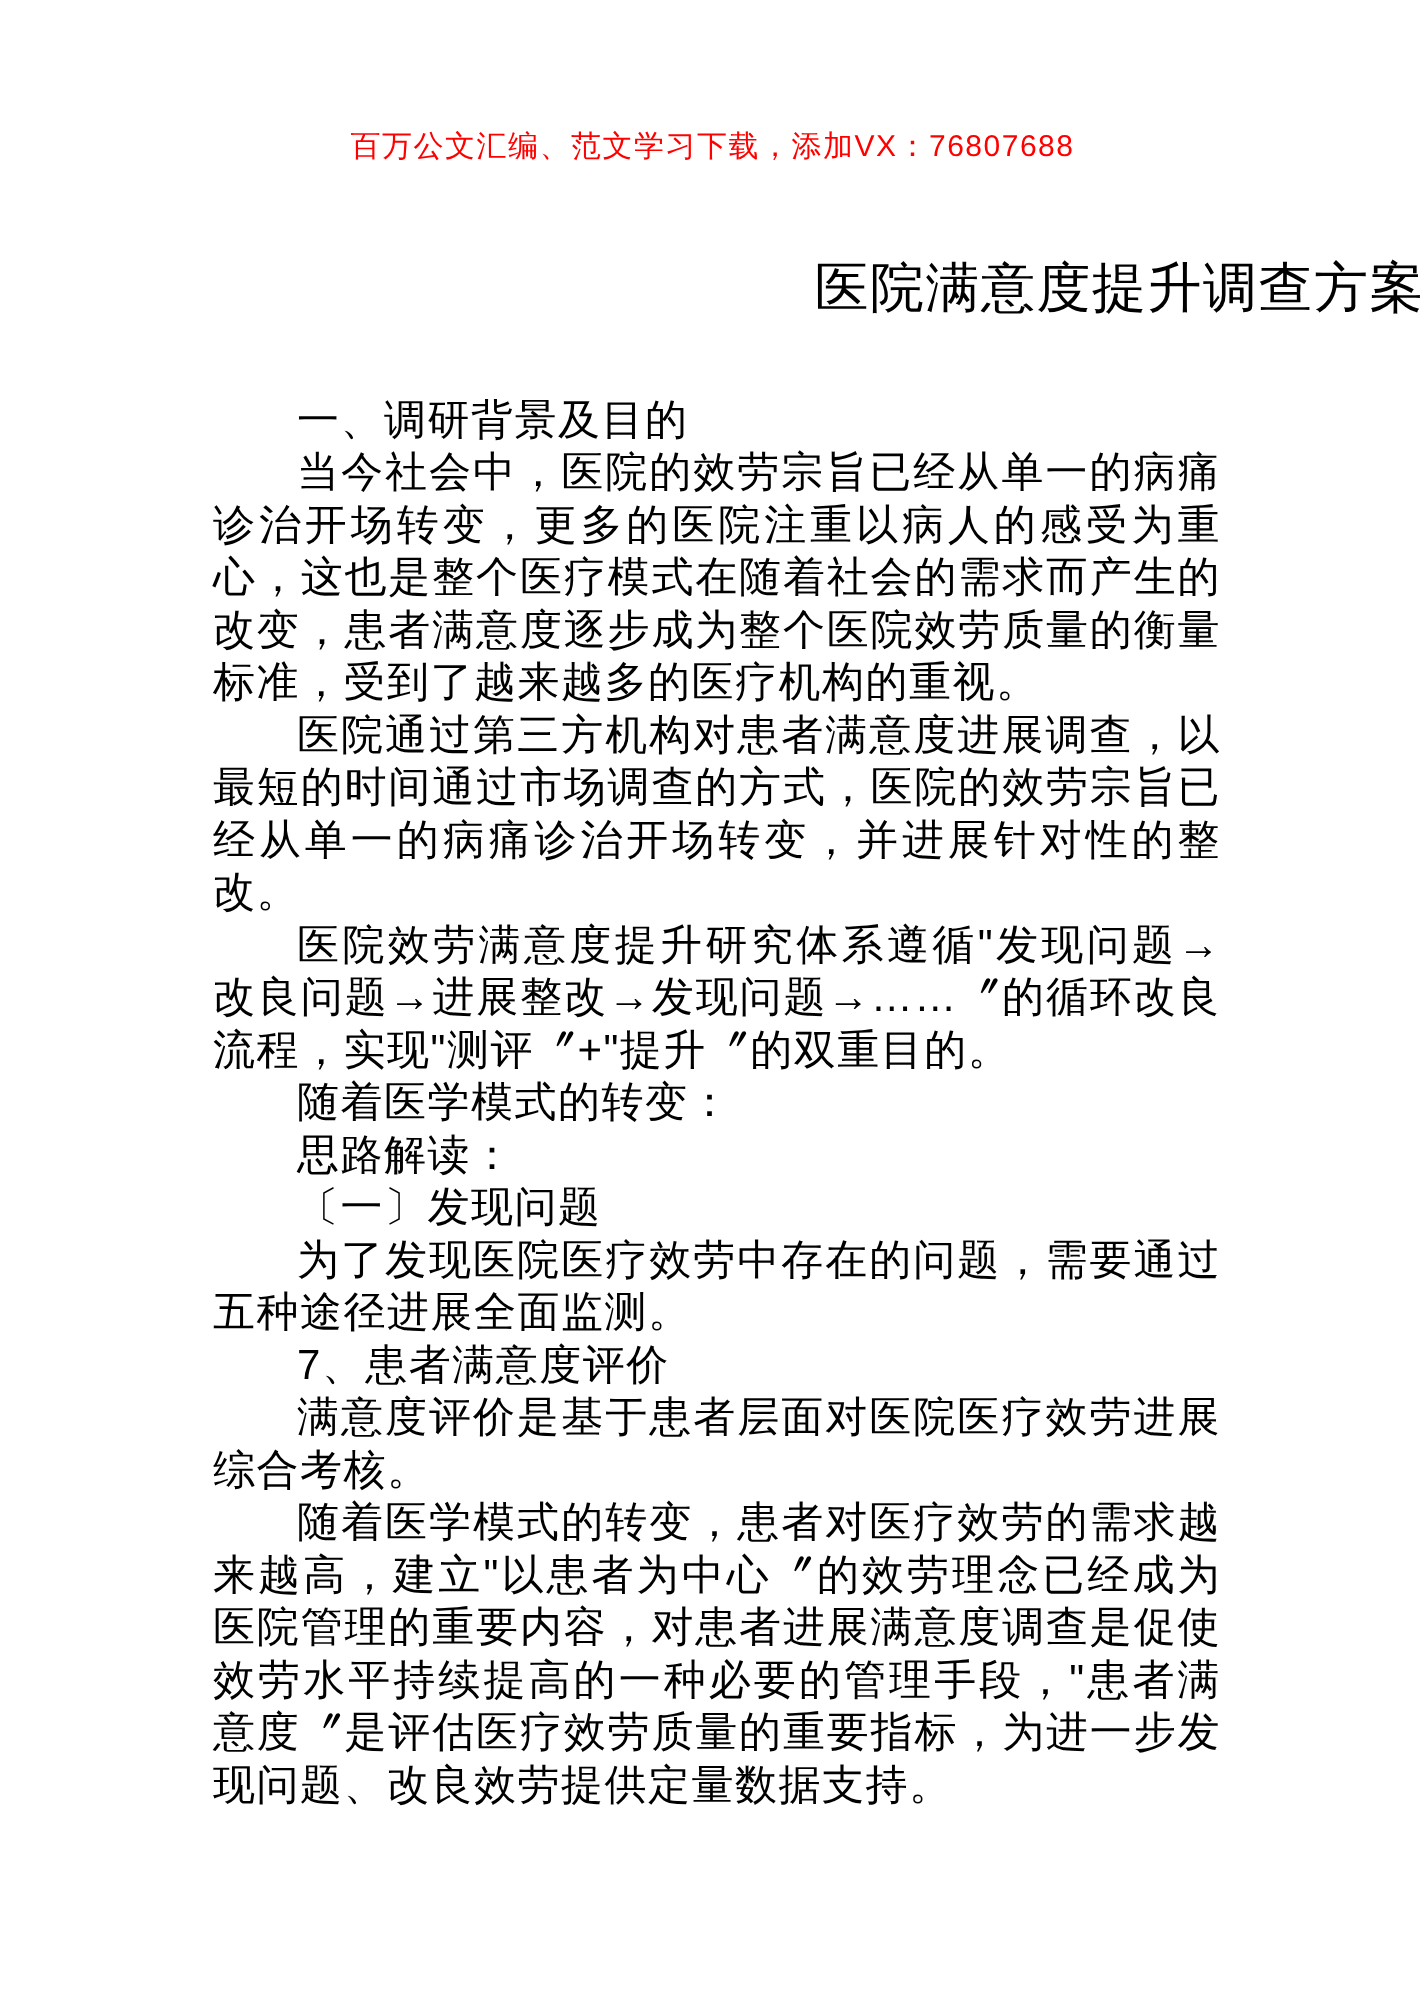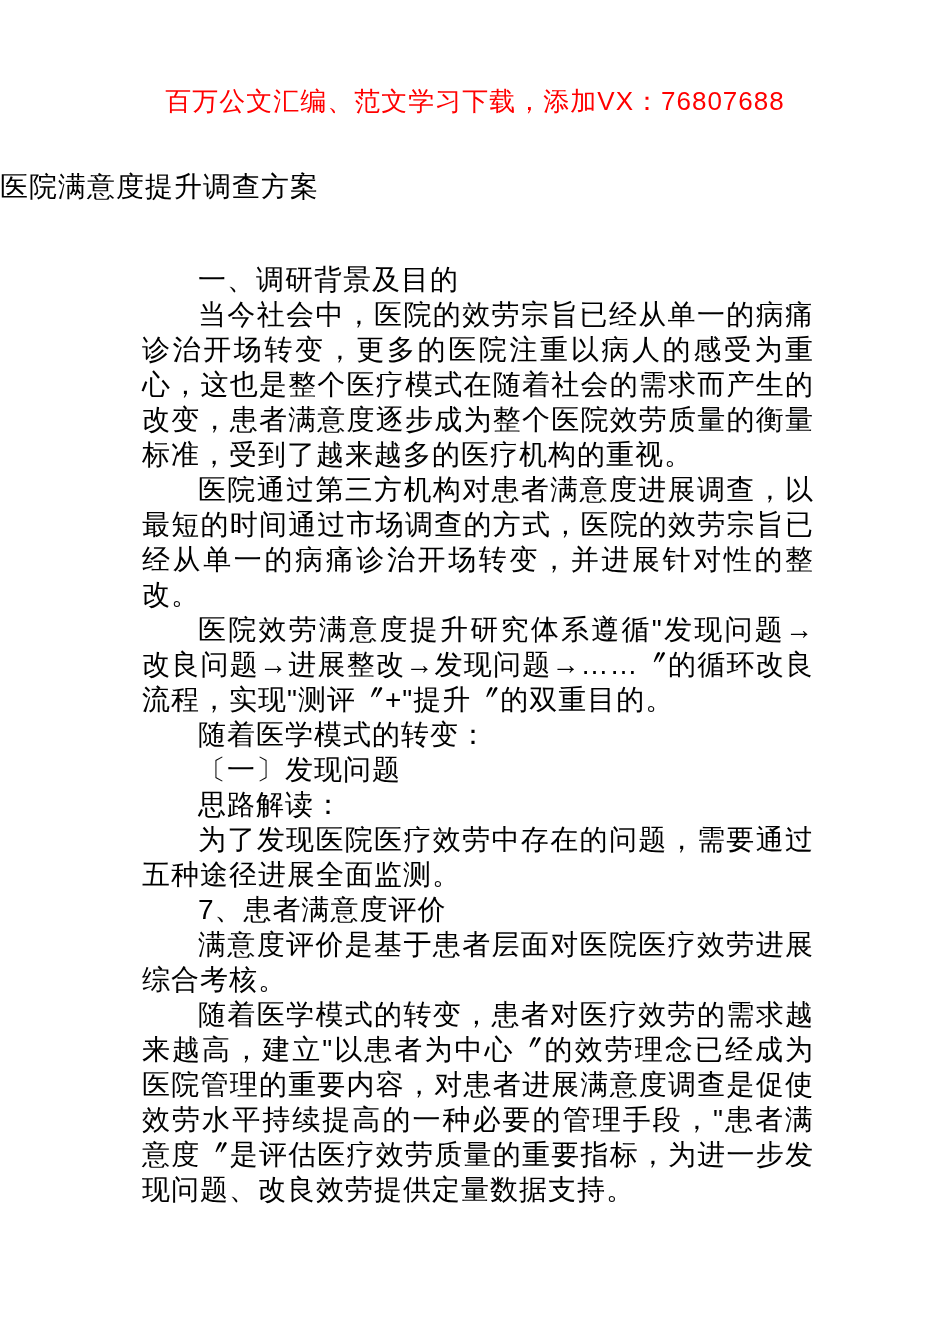--- a/index.html
+++ b/index.html
@@ -21,32 +21,32 @@
     height: 1344px;
     background: var(--page-bg);
     overflow: hidden;
   }
   .promo-notice {
     position: absolute;
     top: 84px;
     left: 0;
     width: 100%;
     text-align: center;
-    font-size: 26px;
+    font-size: 20px;
     letter-spacing: 1px;
     color: var(--notice-red);
     white-space: nowrap;
   }
   .doc-title {
     position: absolute;
     top: 168px;
     left: 0;
     width: 100%;
-    text-align: left;
-    font-size: 28px;
+    text-align: right;
+    font-size: 36px;
     font-weight: 500;
     letter-spacing: 1px;
     color: var(--text-color);
     white-space: nowrap;
   }
   .doc-body {
     position: absolute;
     top: 262px;
     left: 142px;
     width: 672px;
@@ -69,21 +69,21 @@
   <div class="promo-notice">百万公文汇编、范文学习下载，添加VX：76807688</div>
 
   <div class="doc-title">医院满意度提升调查方案</div>
 
   <div class="doc-body">
     <p>一、调研背景及目的</p>
     <p>当今社会中，医院的效劳宗旨已经从单一的病痛诊治开场转变，更多的医院注重以病人的感受为重心，这也是整个医疗模式在随着社会的需求而产生的改变，患者满意度逐步成为整个医院效劳质量的衡量标准，受到了越来越多的医疗机构的重视。</p>
     <p>医院通过第三方机构对患者满意度进展调查，以最短的时间通过市场调查的方式，医院的效劳宗旨已经从单一的病痛诊治开场转变，并进展针对性的整改。</p>
     <p>医院效劳满意度提升研究体系遵循"发现问题→改良问题→进展整改→发现问题→……〞的循环改良流程，实现"测评〞+"提升〞的双重目的。</p>
     <p>随着医学模式的转变：</p>
+    <p>思路解读：</p>
     <p>〔一〕发现问题</p>
-    <p>思路解读：</p>
     <p>为了发现医院医疗效劳中存在的问题，需要通过五种途径进展全面监测。</p>
     <p>7、患者满意度评价</p>
     <p>满意度评价是基于患者层面对医院医疗效劳进展综合考核。</p>
     <p>随着医学模式的转变，患者对医疗效劳的需求越来越高，建立"以患者为中心〞的效劳理念已经成为医院管理的重要内容，对患者进展满意度调查是促使效劳水平持续提高的一种必要的管理手段，"患者满意度〞是评估医疗效劳质量的重要指标，为进一步发现问题、改良效劳提供定量数据支持。</p>
   </div>
 
 </div>
 
 </body></html>

